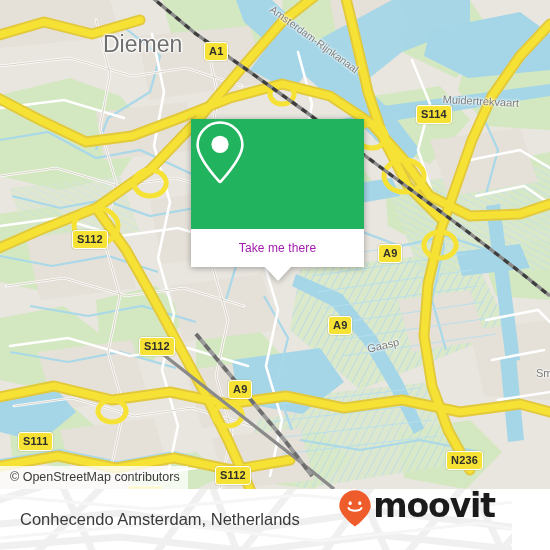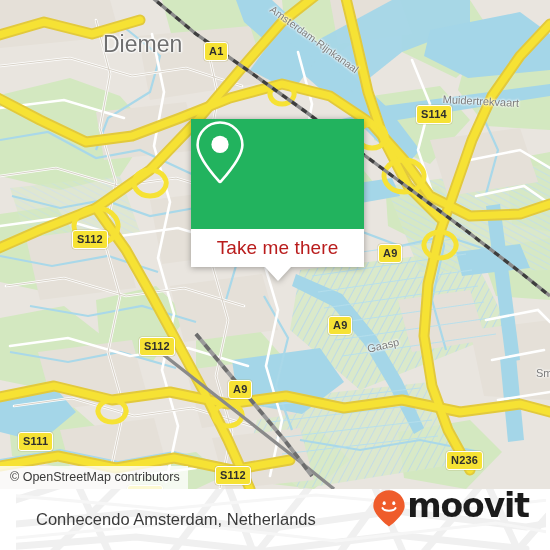--- a/index.html
+++ b/index.html
@@ -77,39 +77,38 @@
     height:110px;
     display:flex;align-items:center;justify-content:center;
   }
   #callout-pin{display:block;}
   #callout-bottom{
     background:#ffffff;
     height:38px;
     display:flex;align-items:center;justify-content:center;
   }
   #callout-label{
-    color:#b91c1c;
-    font-size:19px;
+    color:#a21caf;
+    font-size:12px;
     letter-spacing:.1px;
     font-family:"Liberation Sans", sans-serif;
   }
   #callout-pointer{
     position:absolute;left:74px;top:148px;
     width:0;height:0;
     border-left:13px solid transparent;
     border-right:13px solid transparent;
     border-top:14px solid #ffffff;
   }
 
   
   #footer{
-    position:absolute;left:16px;top:489px;width:512px;height:61px;
+    position:absolute;left:0;top:489px;width:512px;height:61px;
     background:#ffffff;
     overflow:hidden;
-    padding-left:18px;
   }
   #footer-watermark{position:absolute;left:0;top:0;opacity:1;}
   #footer-title{
     position:absolute;left:20px;top:0;height:61px;
     display:flex;align-items:center;
     color:#3a3a3a;font-size:16.5px;
     white-space:nowrap;
     font-family:"Liberation Sans", sans-serif;
   }
   #footer-logo{

